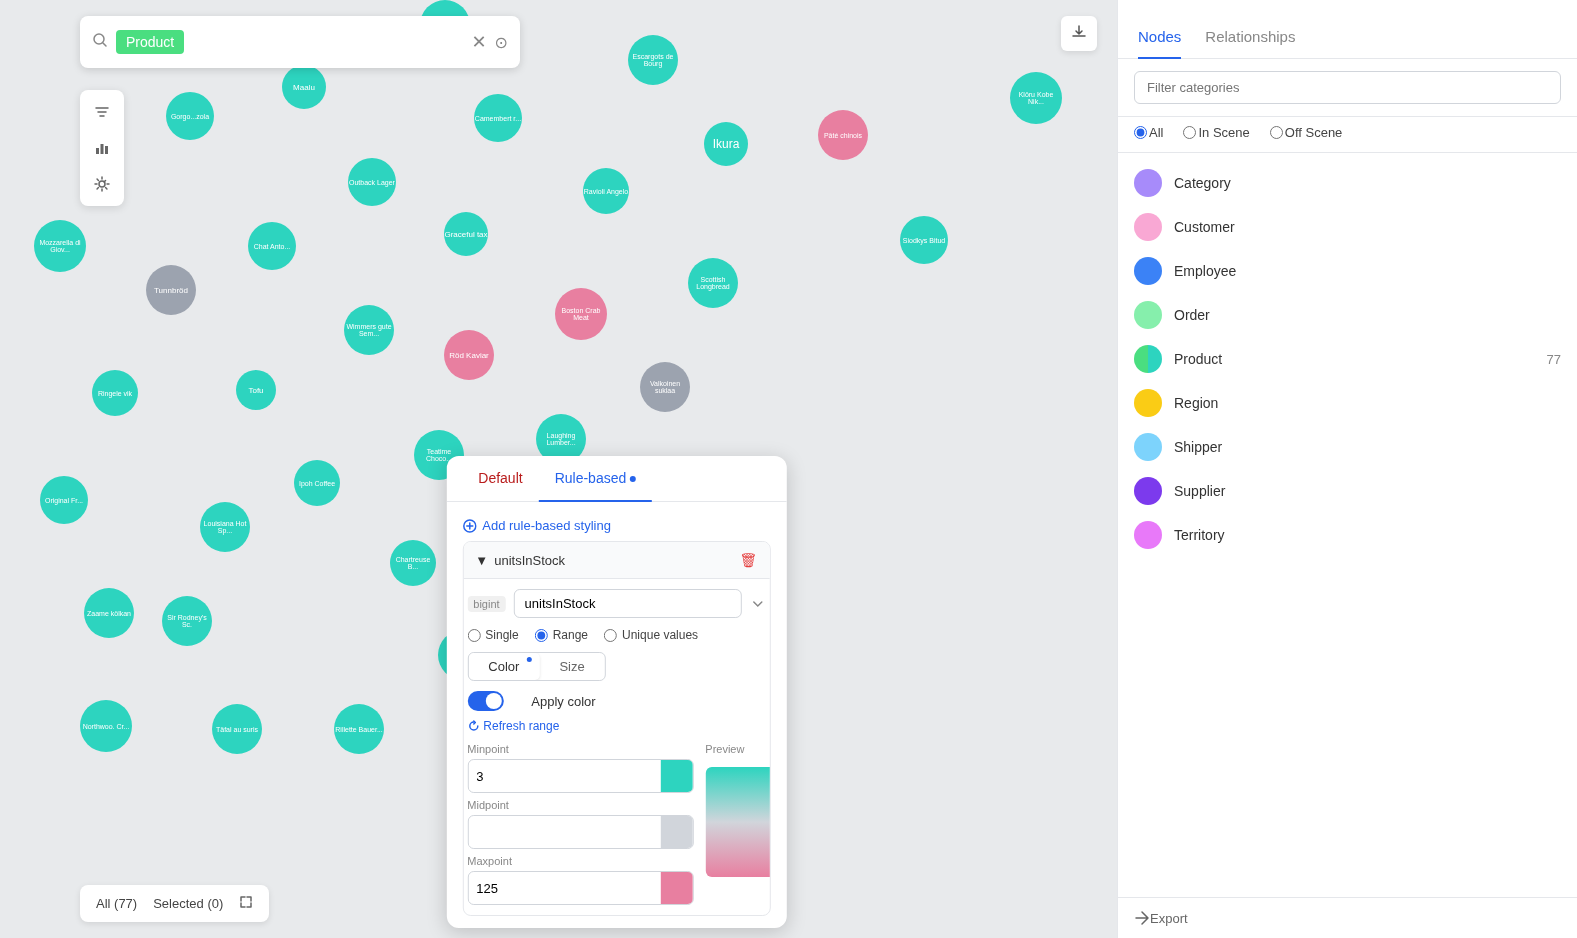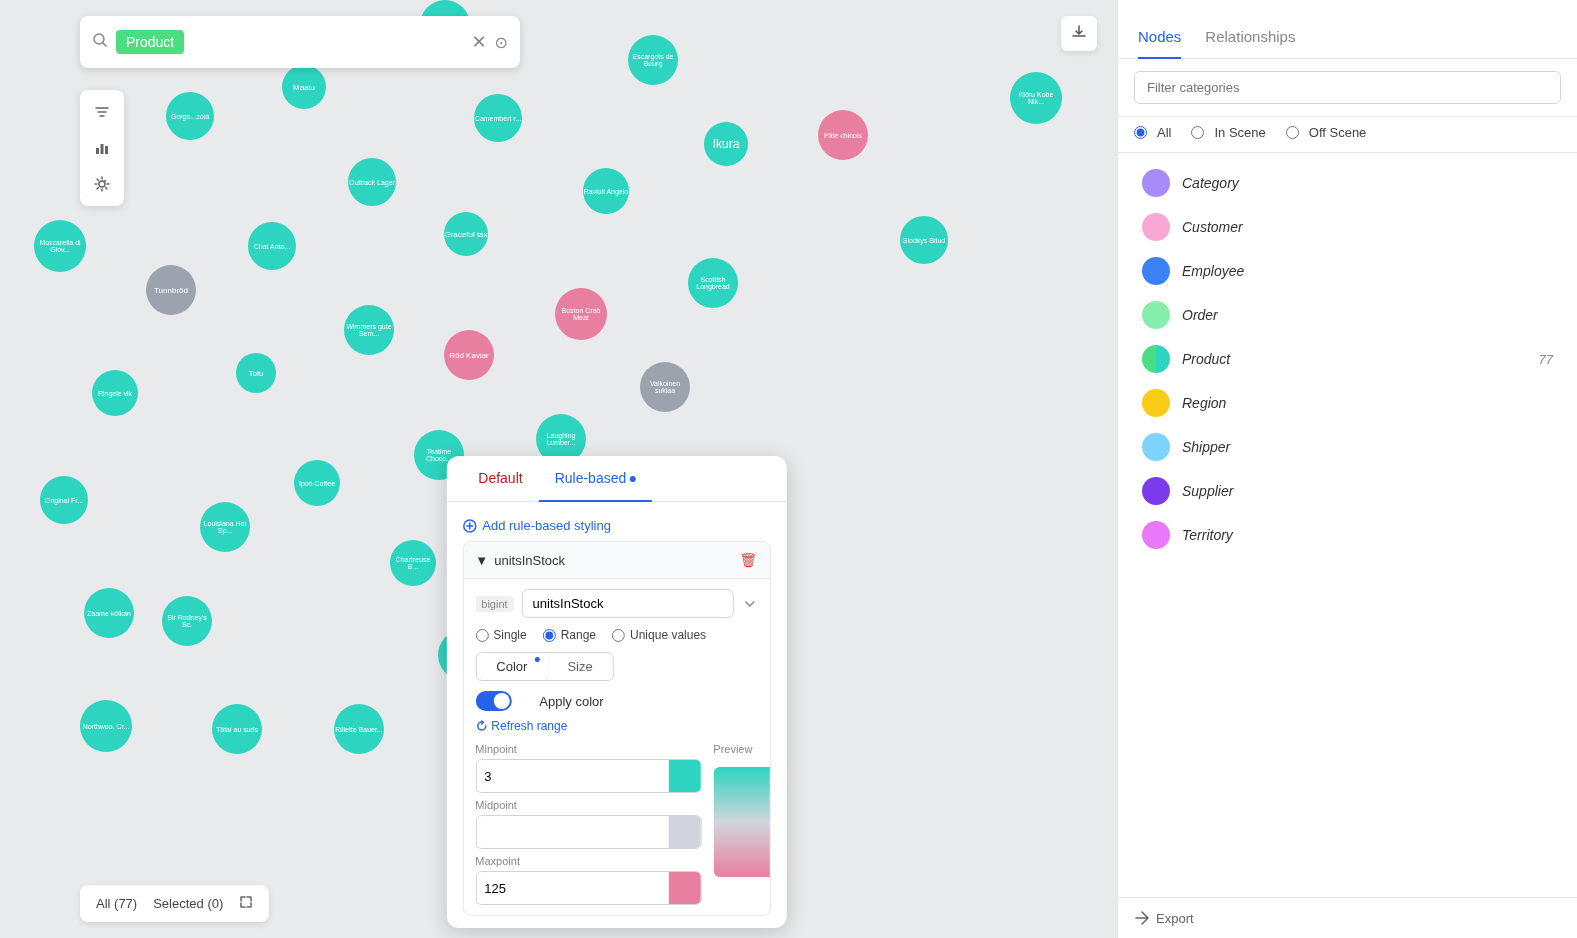--- a/index.html
+++ b/index.html
@@ -172,21 +172,21 @@
     }
     .rule-title {
       display: flex;
       align-items: center;
       gap: 6px;
       font-size: 13px;
       font-weight: 500;
       color: #333;
     }
     .rule-delete { background: none; border: none; cursor: pointer; color: #e53e3e; font-size: 14px; }
-    .rule-body { padding: 10px 12px; }
+    .rule-body { padding: 10px 4px; }
     .dropdown-row {
       display: flex;
       align-items: center;
       gap: 8px;
       margin-bottom: 10px;
     }
     .type-badge {
       font-size: 11px;
       color: #888;
       background: #f0f0f0;
@@ -342,31 +342,30 @@
     }
     .radio-scene-row {
       display: flex;
       align-items: center;
       gap: 20px;
       padding: 8px 16px 12px;
       border-bottom: 1px solid #e5e7eb;
     }
     .scene-radio {
       display: flex;
-      gap: 10px;
+      gap: 2px;
       font-size: 13px;
       color: #444;
       cursor: pointer;
     }
     .scene-radio input { accent-color: #2563eb; }
     .categories-list {
       flex: 1;
       overflow-y: auto;
-      padding: 8px 8px;
-      font-style: italic;
+      padding: 8px 0;
     }
     .category-item {
       display: flex;
       align-items: center;
       padding: 8px 16px;
       gap: 12px;
       cursor: pointer;
     }
     .cat-name {
       flex: 1;
@@ -381,21 +380,20 @@
       padding: 12px 16px;
       border-top: 1px solid #e5e7eb;
     }
     .export-btn {
       background: none;
       border: none;
       cursor: pointer;
       color: #666;
       display: flex;
       align-items: center;
-      gap: 6px;
       font-size: 13px;
     }
   </style>
 </head>
 <body>
 
 <div class="graph-area">
 
   <div class="search-bar">
     <span>
@@ -460,21 +458,21 @@
     </div>
   <div class="node teal" style="width:52px;height:52px;left:1010px;top:72px;">
       <span style="font-size:7px">Klöru Kobe Nik...</span>
     </div>
   <div class="node teal" style="width:46px;height:46px;left:583px;top:168px;">
       <span style="font-size:7px">Ravioli Angelo</span>
     </div>
   <div class="node teal" style="width:48px;height:48px;left:348px;top:158px;">
       <span style="font-size:7px">Outback Lager</span>
     </div>
-  <div class="node teal" style="width:40px;height:40px;left:236px;top:353px;">
+  <div class="node teal" style="width:40px;height:40px;left:236px;top:370px;">
       <span style="font-size:8px">Tofu</span>
     </div>
   <div class="node gray" style="width:50px;height:50px;left:146px;top:265px;">
       <span style="font-size:8px">Tunnbröd</span>
     </div>
   <div class="node teal" style="width:50px;height:50px;left:344px;top:305px;">
       <span style="font-size:7px">Wimmers gute Sem...</span>
     </div>
   <div class="node pink" style="width:50px;height:50px;left:444px;top:330px;">
       <span style="font-size:8px">Röd Kaviar</span>

